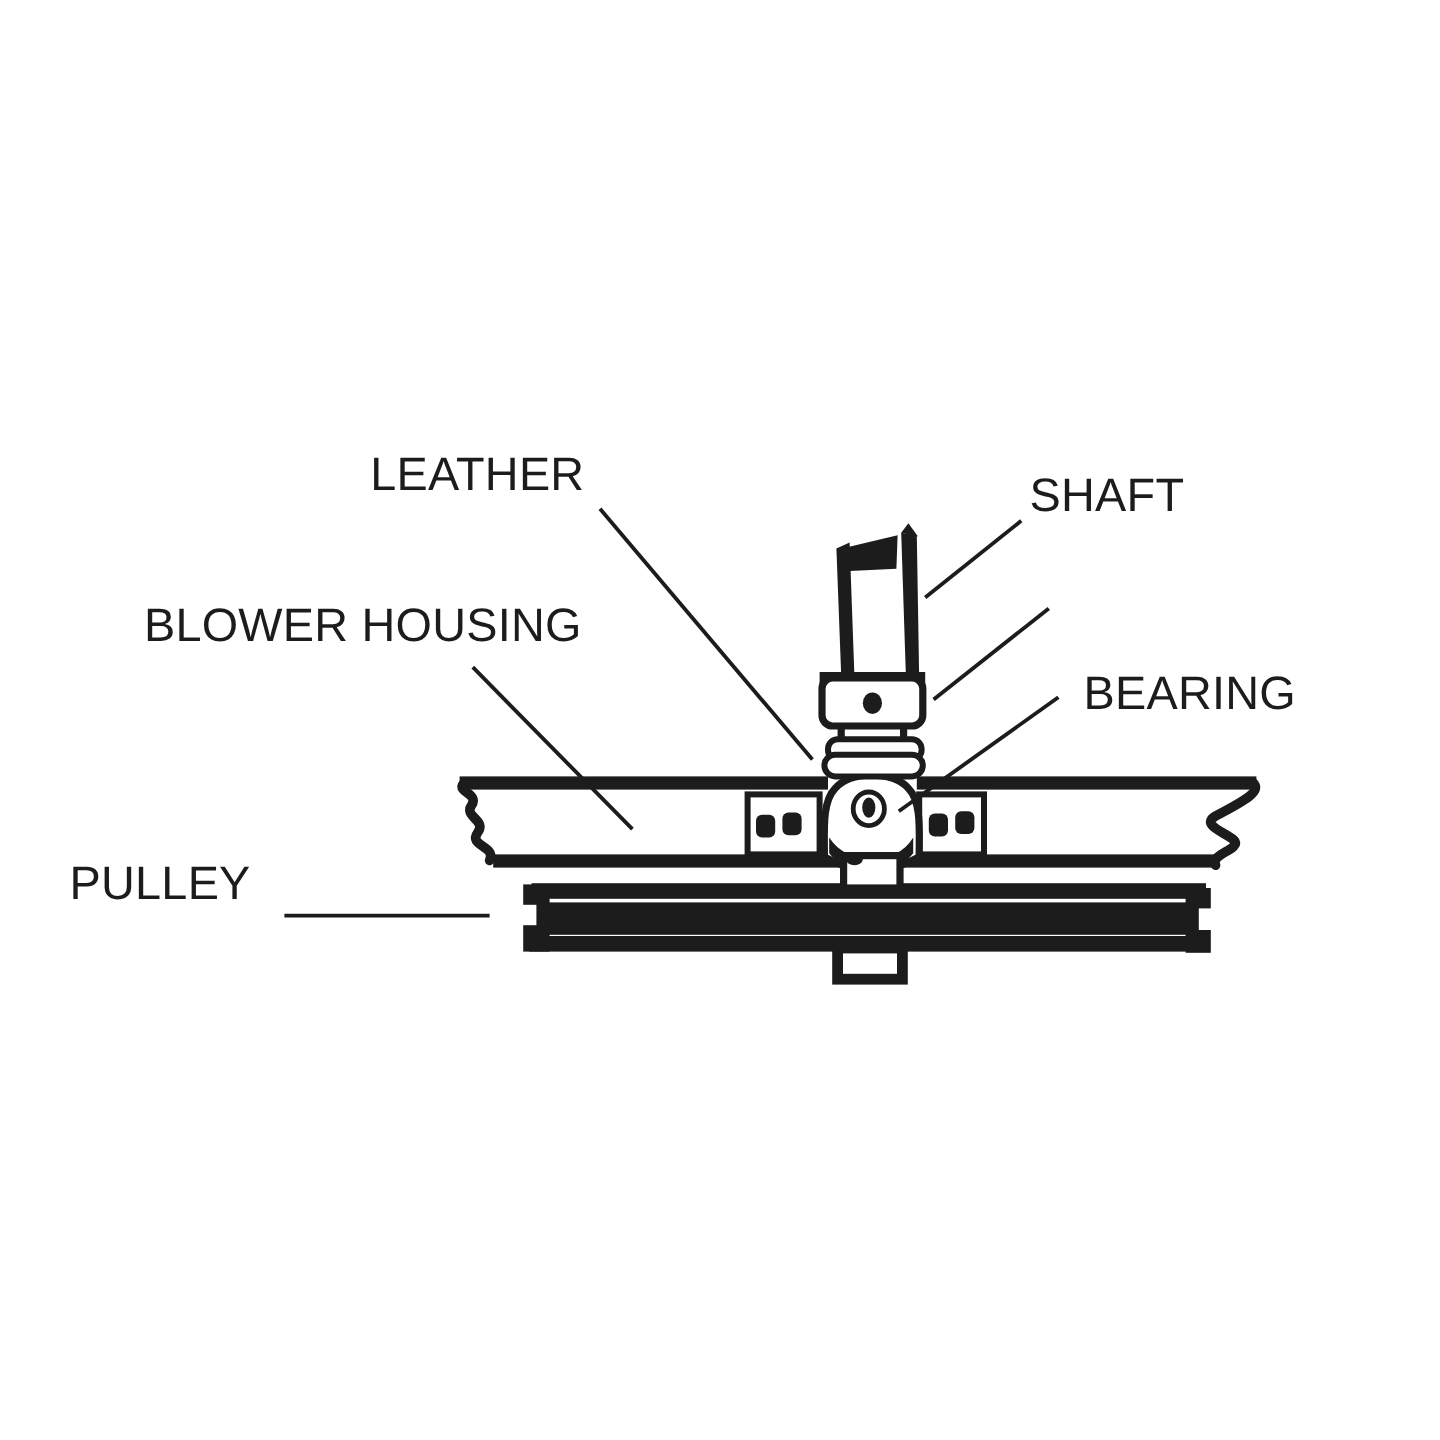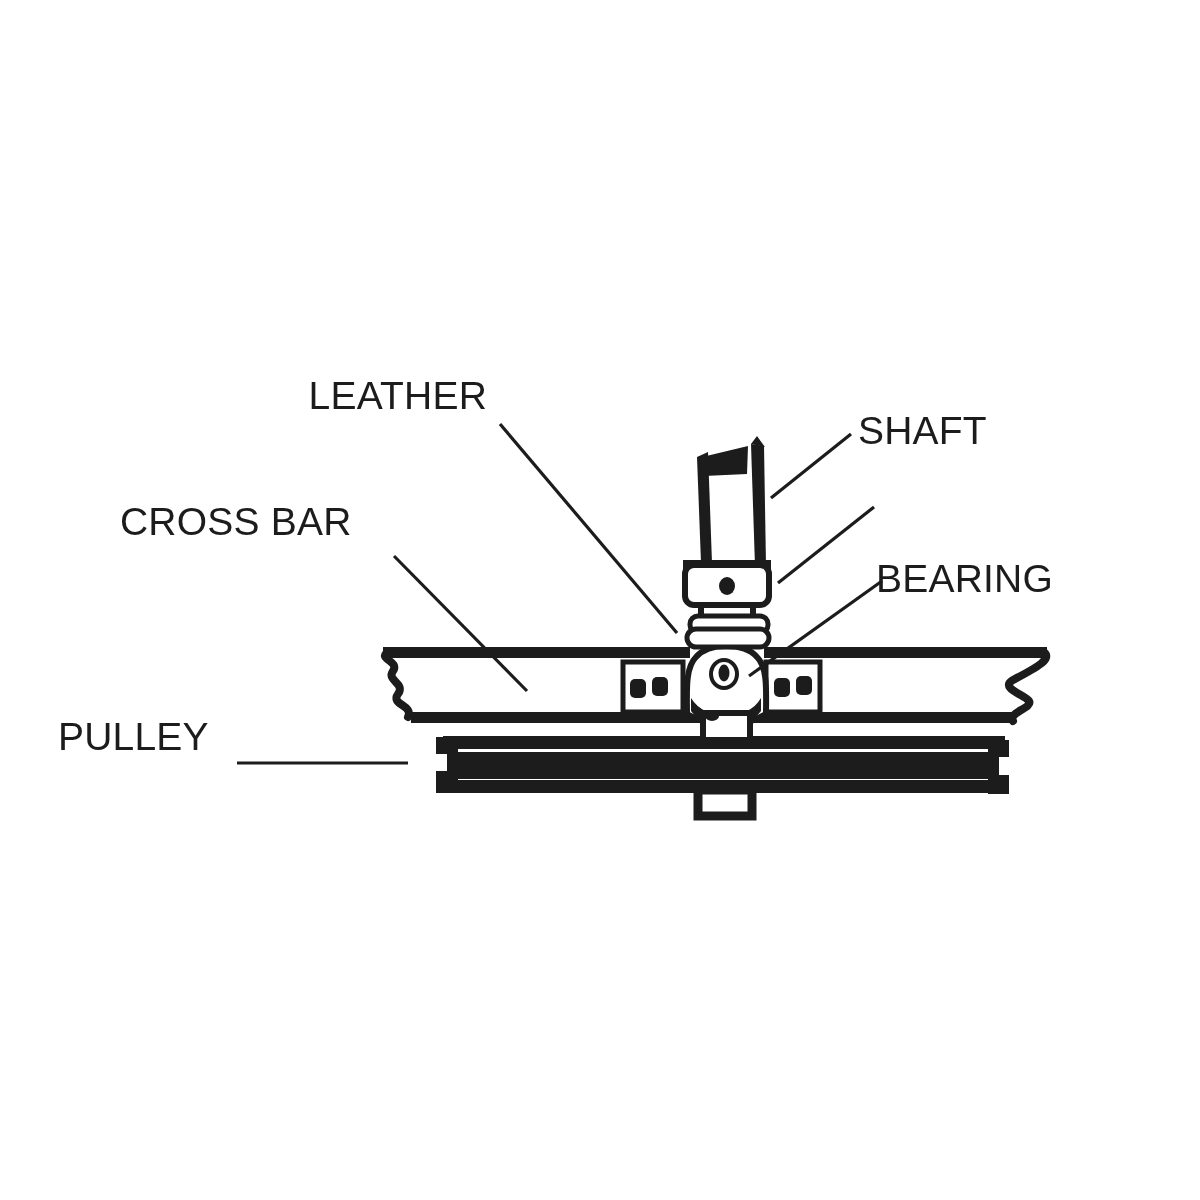--- a/index.html
+++ b/index.html
@@ -102,26 +102,26 @@
       <line x1="882" y1="581" x2="749" y2="676"></line>
       <line x1="394" y1="556" x2="527" y2="691"></line>
       <line x1="237" y1="763" x2="408" y2="763"></line>
     </g>
   </svg>
 
   <div class="label right" style="top:375px; right:713px;">
     <div>LEATHER</div>
   </div>
 
-  <div class="label" style="top:393px; left:858px;margin-top:17px;">SHAFT</div>
+  <div class="label" style="top:393px; left:858px;">SHAFT</div>
 
 
-  <div class="label" style="top:558px; left:876px;">BEARING</div>
+  <div class="label" style="top:558px; left:903px;">BEARING</div>
 
   <div class="label" style="top:501px; left:120px;">
-    <div>CROSS BAR</div>
+    <div>BLOWER HOUSING</div>
   </div>
 
   <div class="label" style="top:716px; left:58px;">
     <div>PULLEY</div>
   </div>
 
 </div>
 
 </body></html>

